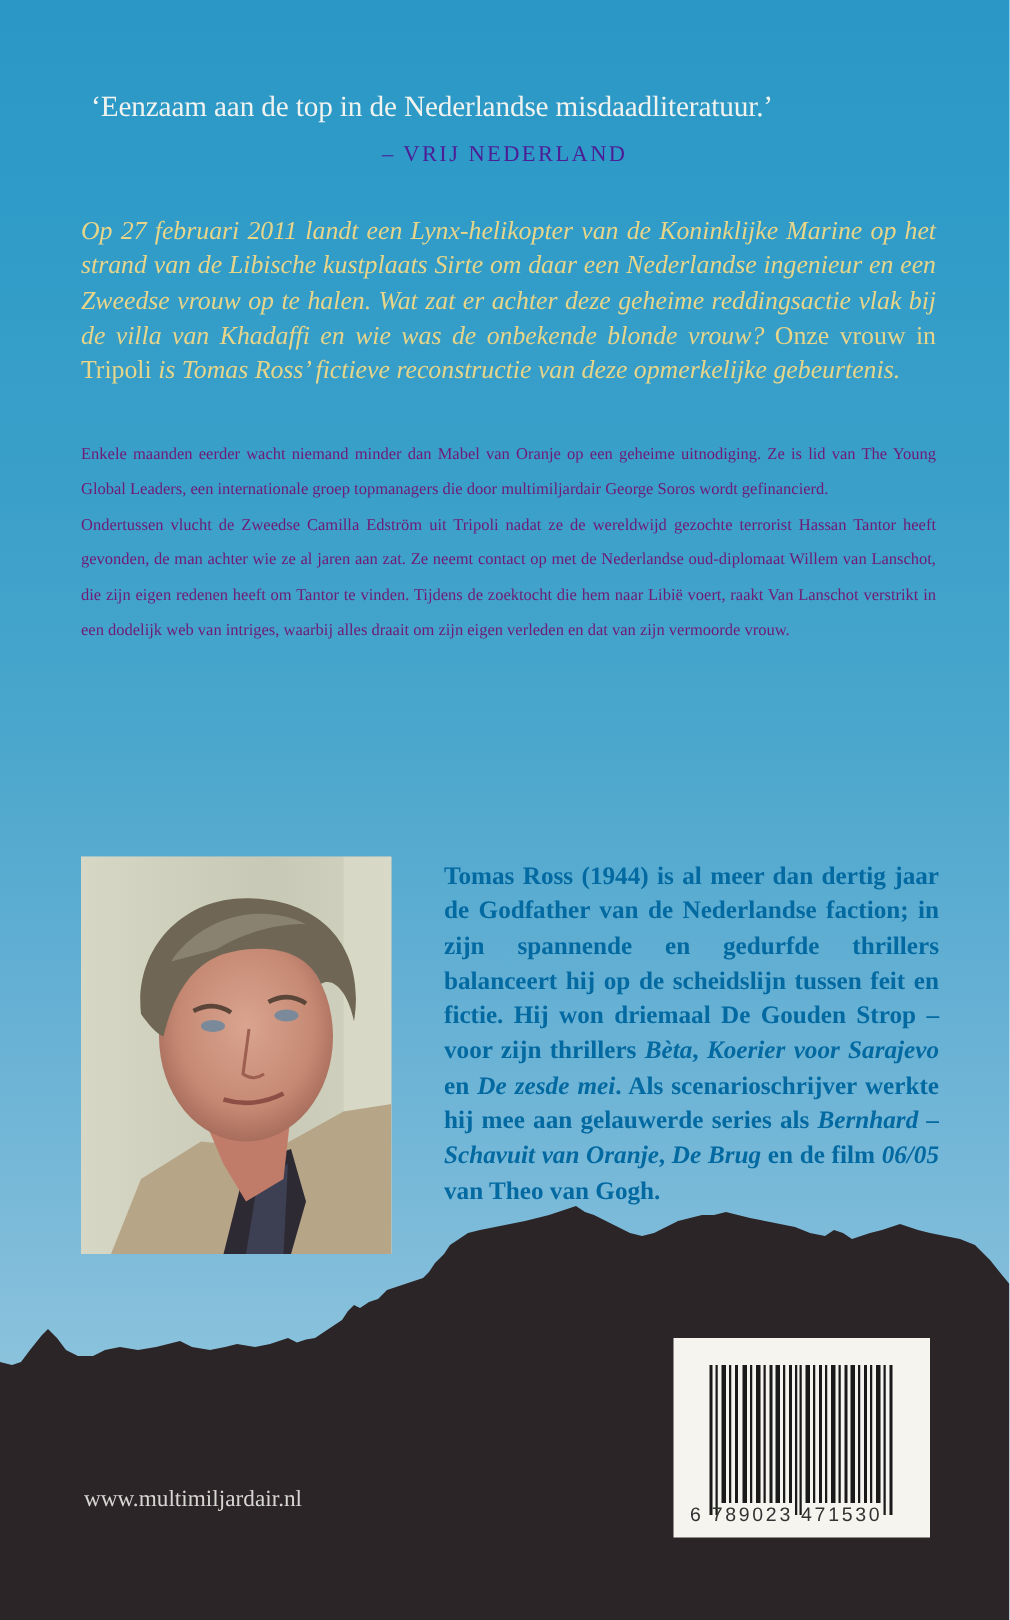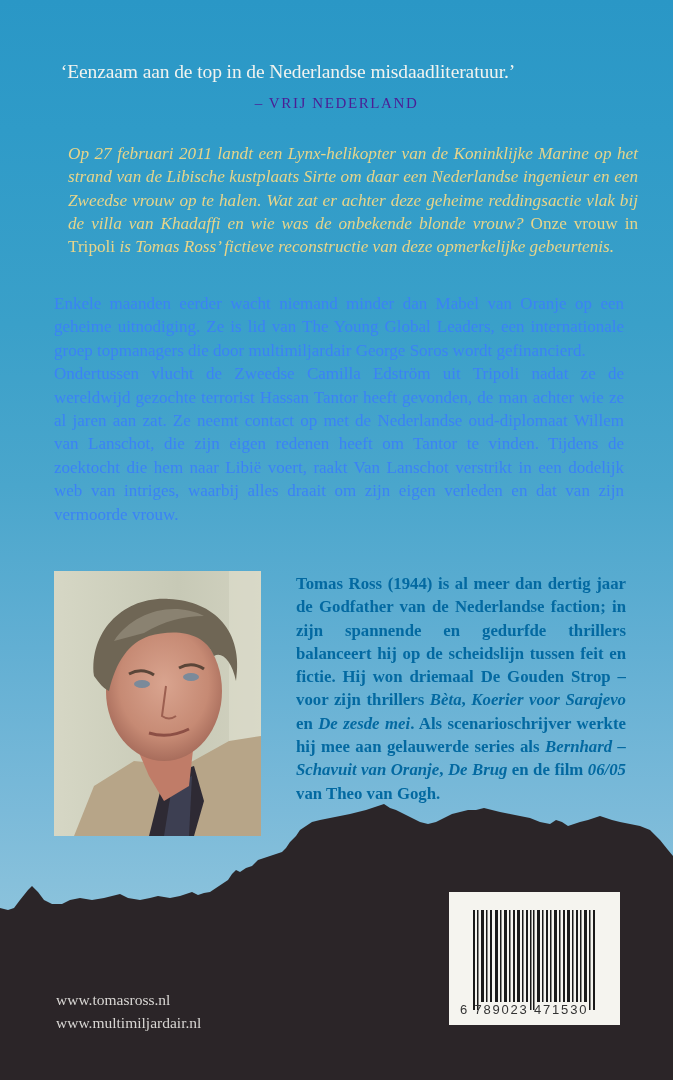--- a/index.html
+++ b/index.html
@@ -11,28 +11,28 @@
     .cover { position: absolute; inset: 0; }
     .quote {
       position: absolute; top: 61px; left: 0; width: 576px; text-align: center;
       color: #f1f3ef; font-size: 19.5px; letter-spacing: -0.1px;
     }
     .quote-source {
       position: absolute; top: 95px; left: 0; width: 673px; text-align: center;
       color: #4c1d95; font-size: 15px; letter-spacing: 1.6px;
     }
     .intro {
-      position: absolute; top: 142px; left: 68px; width: 570px;
+      position: absolute; top: 142px; left: 54px; width: 570px;
       color: #e7d58a; font-size: 17.2px; line-height: 23.3px; font-style: italic;
       text-align: justify; text-align-last: left;
     }
     .intro .roman { font-style: normal; }
     .body-text {
       position: absolute; top: 292px; left: 54px; width: 570px;
-      color: #3b82f6; font-size: 17px; line-height: 23.4px;
+      color: #701a75; font-size: 11px; line-height: 23.4px;
       text-align: justify;
     }
     .body-text p { margin: 0; }
     .body-text p.last { text-align-last: left; }
     .photo {
       position: absolute; top: 571px; left: 54px; width: 207px; height: 265px;
       background: linear-gradient(90deg, #d8d8c6 0%, #c9cbb8 40%, #cfcfbe 100%);
       overflow: hidden;
     }
     .photo svg { display: block; }
@@ -116,21 +116,20 @@
   <div class="bio">
       <div class="last"><span>Tomas Ross (1944) is al meer dan dertig jaar de Godfather van de Nederlandse faction; in zijn spannende en gedurfde thrillers balanceert hij op de scheidslijn tussen feit en fictie. Hij won driemaal De Gouden Strop – voor zijn thrillers </span><i>Bèta</i><span>, </span><i>Koerier voor Sarajevo</i><span> en </span><i>De zesde mei</i><span>. Als scenarioschrijver werkte hij mee aan gelauwerde series als </span><i>Bernhard – Schavuit van Oranje</i><span>, </span><i>De Brug</i><span> en de film </span><i>06/05</i><span> van Theo van Gogh.</span></div>
     </div>
 
   <svg class="mountains" viewBox="0 0 673 280" preserveAspectRatio="none">
     <path fill="#2b2528" d="
       M0 108 L8 110 L14 108 L20 100 L28 90 L32 86 L38 92 L44 100 L52 104 L62 104 L70 100 L80 98 L92 100 L104 98 L112 96 L120 94 L128 98 L140 100 L150 98 L158 96 L170 98 L180 96 L186 94 L192 92 L198 95 L204 93 L210 92 L216 88 L222 84 L228 80 L232 74 L236 70 L240 72 L246 68 L252 66 L258 60 L264 58 L270 56 L276 54 L282 52 L286 48 L290 42 L296 36 L300 30 L306 26 L312 22 L320 20 L330 18 L340 16 L350 14 L358 12 L366 10 L372 8 L378 6 L384 4 L390 8 L396 10 L404 14 L412 18 L420 22 L428 24 L436 22 L444 18 L452 14 L460 12 L468 10 L476 10 L484 8 L492 10 L500 12 L510 14 L520 16 L530 18 L540 22 L550 24 L556 20 L562 22 L568 26 L574 24 L580 22 L588 20 L594 18 L600 16 L606 18 L612 20 L620 22 L630 24 L640 26 L650 30 L660 40 L668 50 L673 56 L673 280 L0 280 Z"></path>
   </svg>
 
   <div class="links">
-    <div>www.tomasross.nl</div>
     <div>www.multimiljardair.nl</div>
   </div>
 
   <div class="barcode">
     <svg width="171" height="133" viewBox="0 0 171 133">
       <g fill="#1a1a1a">
         <rect x="24" y="18" width="2" height="100"></rect>
         <rect x="28" y="18" width="1.5" height="100"></rect>
         <rect x="32" y="18" width="3" height="92"></rect>
         <rect x="37" y="18" width="1.5" height="92"></rect>

